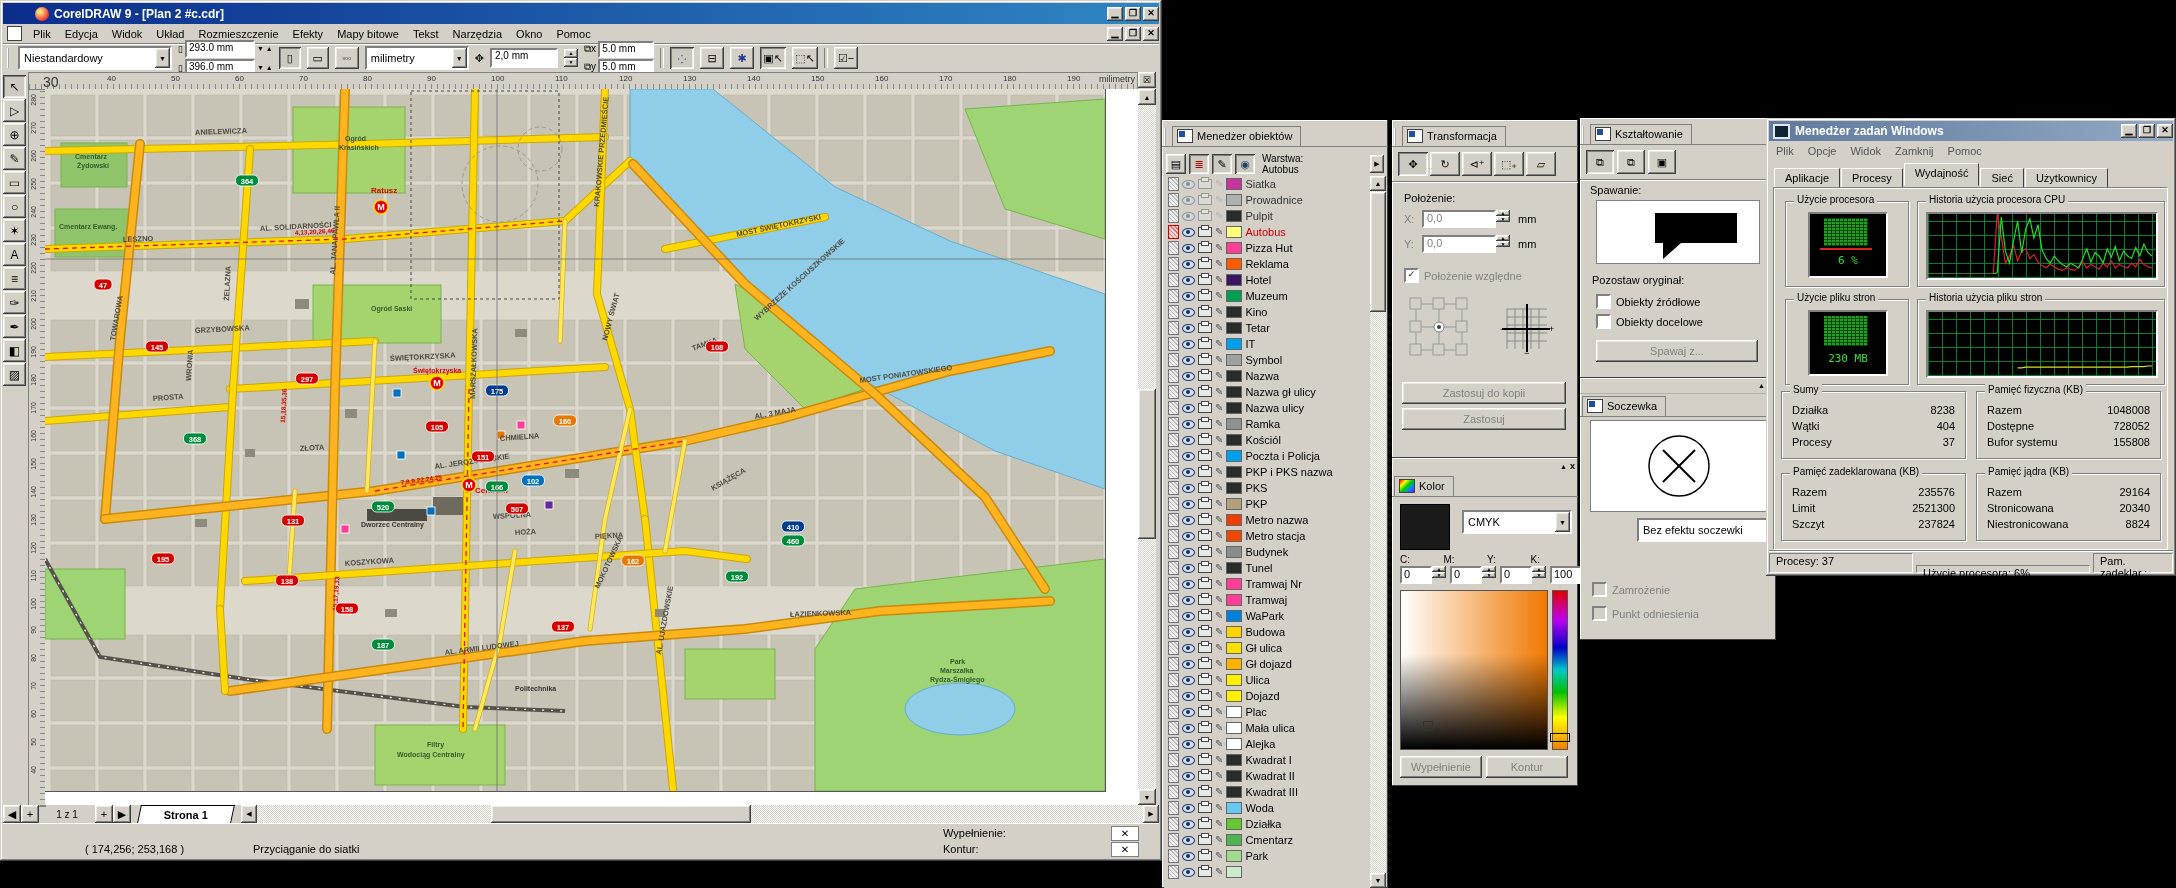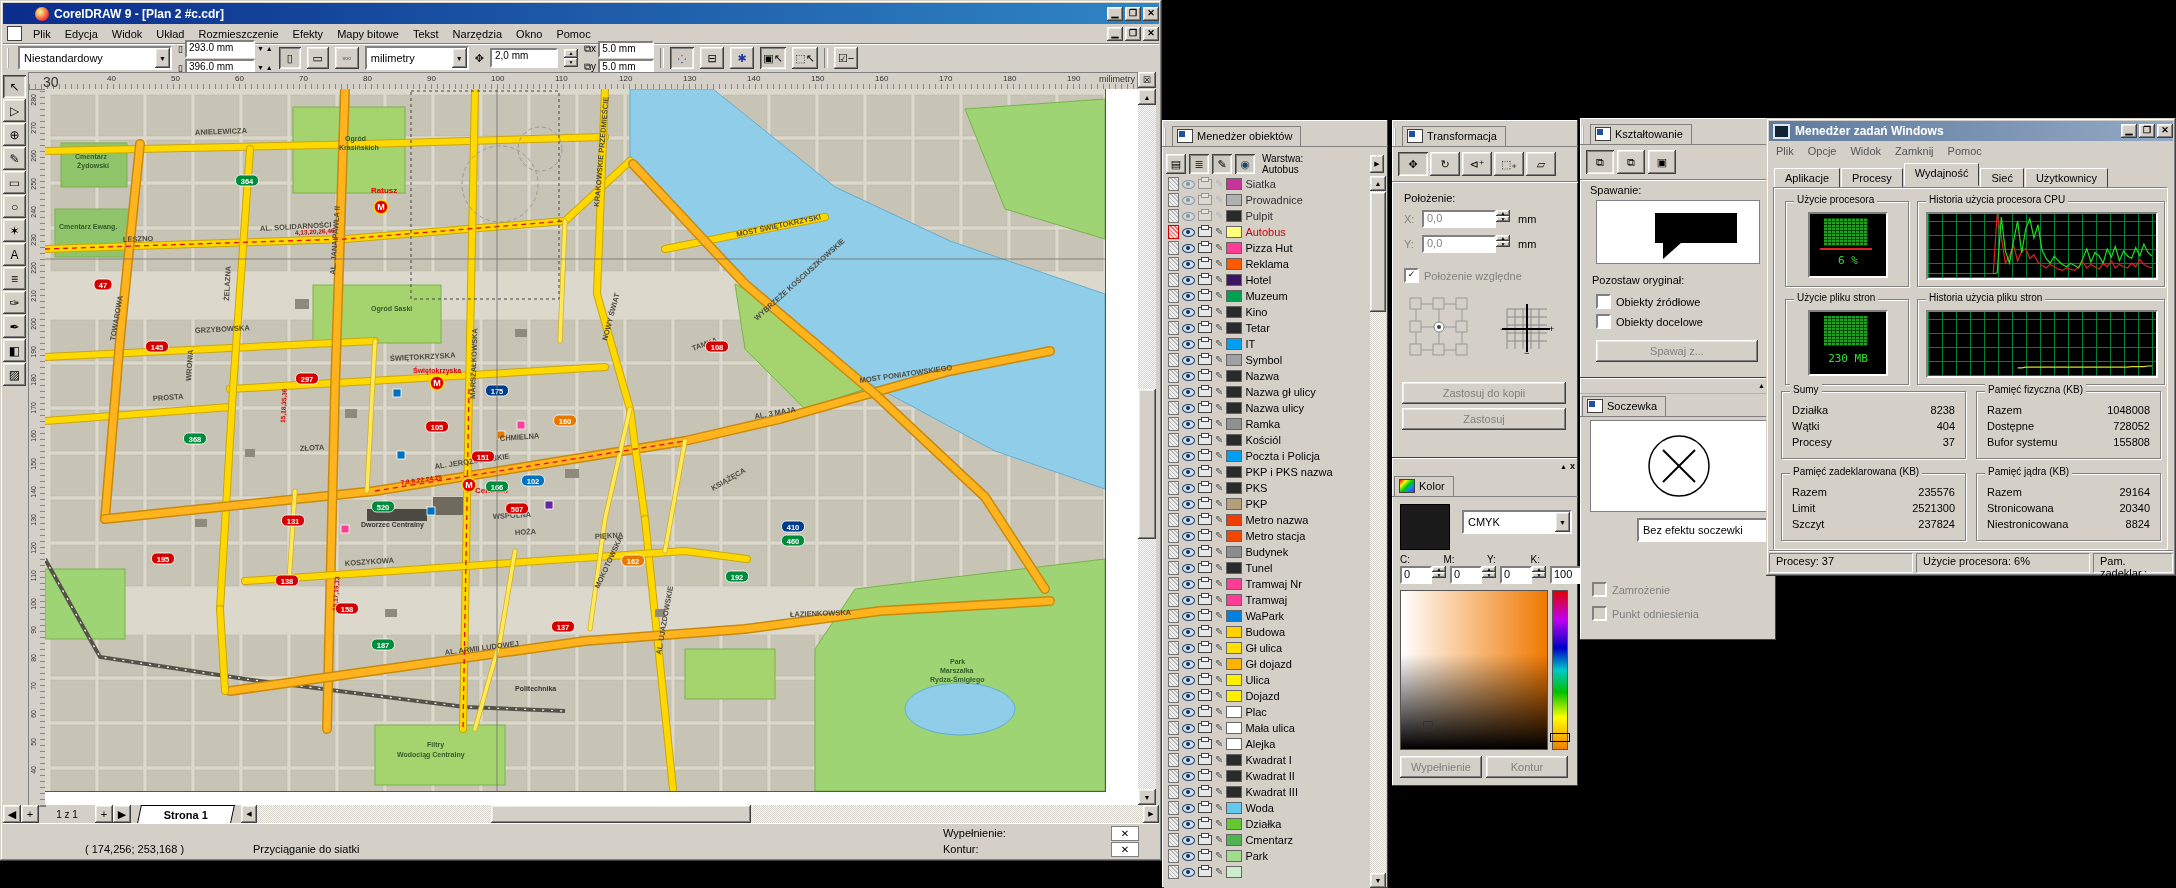--- a/index.html
+++ b/index.html
@@ -1476,18 +1476,18 @@
               <div style="display: flex; justify-content: space-between; line-height: 16px;">
                 <span>Niestronicowana</span>
                 <span>8824</span>
               </div>
             </div>
           </div>
         </div>
     </div>
     <div class="r" id="tm-status" style="left:3px;bottom:3px;right:3px;height:20px;display:flex;gap:3px;padding-top:2px;border-top:1px solid #808080;box-shadow:0 1px 0 #fff inset;">
         <div style="border-width: 1px; border-style: solid; border-image: initial; border-color: rgb(128, 128, 128) rgb(255, 255, 255) rgb(255, 255, 255) rgb(128, 128, 128); padding: 1px 6px; width: 130px;">Procesy: 37</div>
-        <div style="border-width: 1px; border-style: solid; border-image: initial; border-color: rgb(128, 128, 128) rgb(255, 255, 255) rgb(255, 255, 255) rgb(128, 128, 128); padding: 1px 6px; width: 160px;">Użycie procesora: 6%</div>
+        <div style="border-width: 1px; border-style: solid; border-image: initial; border-color: rgb(128, 128, 128) rgb(255, 255, 255) rgb(255, 255, 255) rgb(128, 128, 128); padding: 1px 6px; width: 160px; margin-top: 12px;">Użycie procesora: 6%</div>
         <div style="border-width: 1px; border-style: solid; border-image: initial; border-color: rgb(128, 128, 128) rgb(255, 255, 255) rgb(255, 255, 255) rgb(128, 128, 128); padding: 1px 6px; flex: 1 1 0%;">Pam. zadeklar.: 230M / 2462M</div>
       </div>
   </div>
 
 </div>
 
 </body></html>

